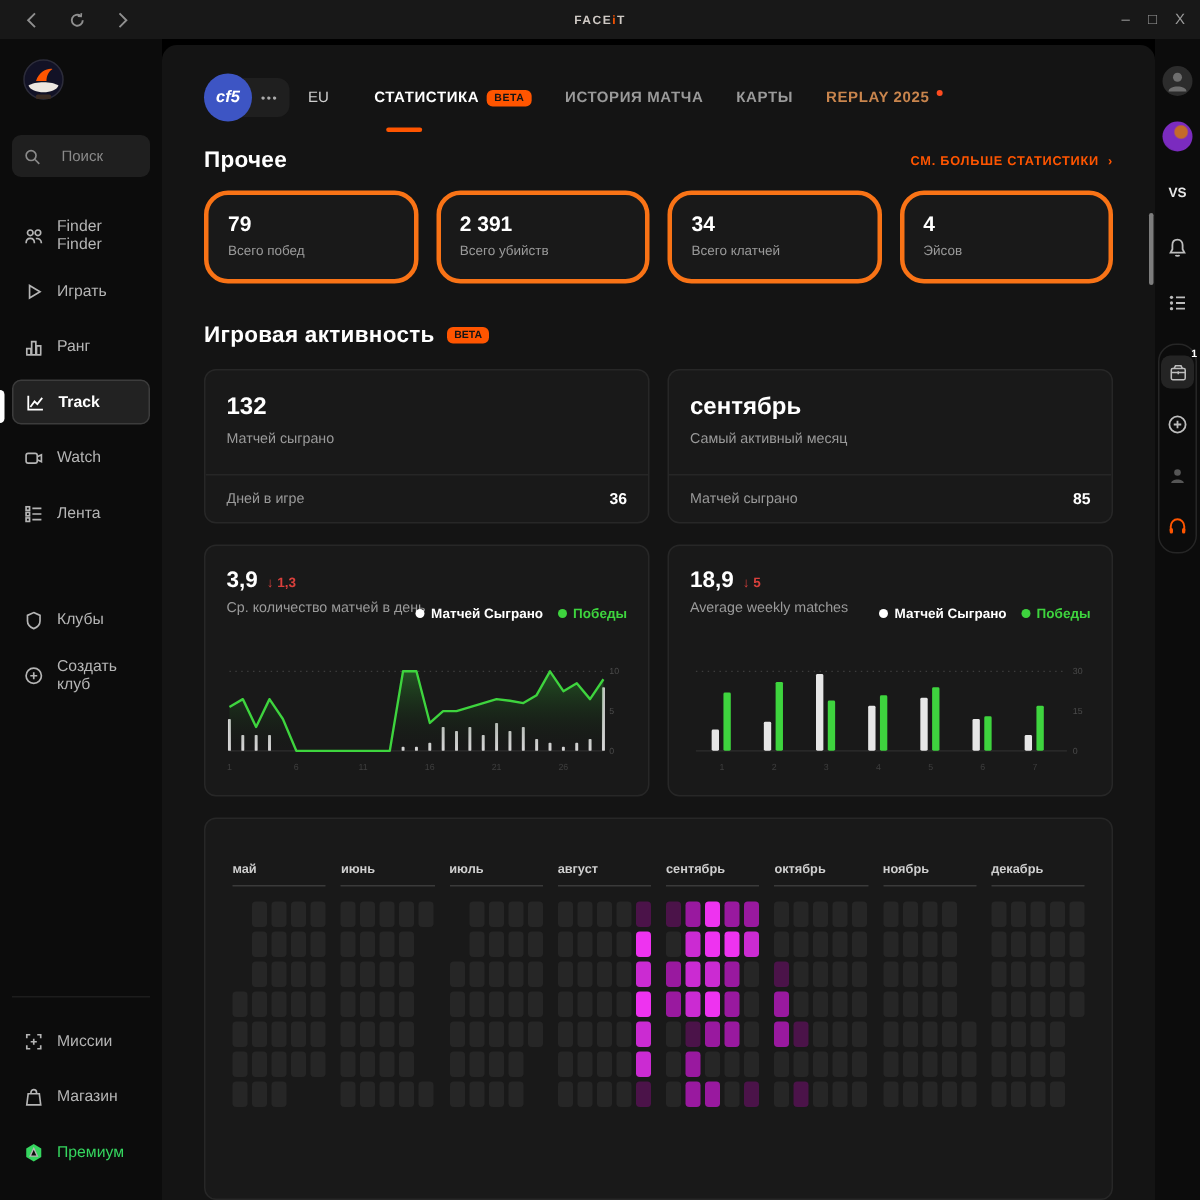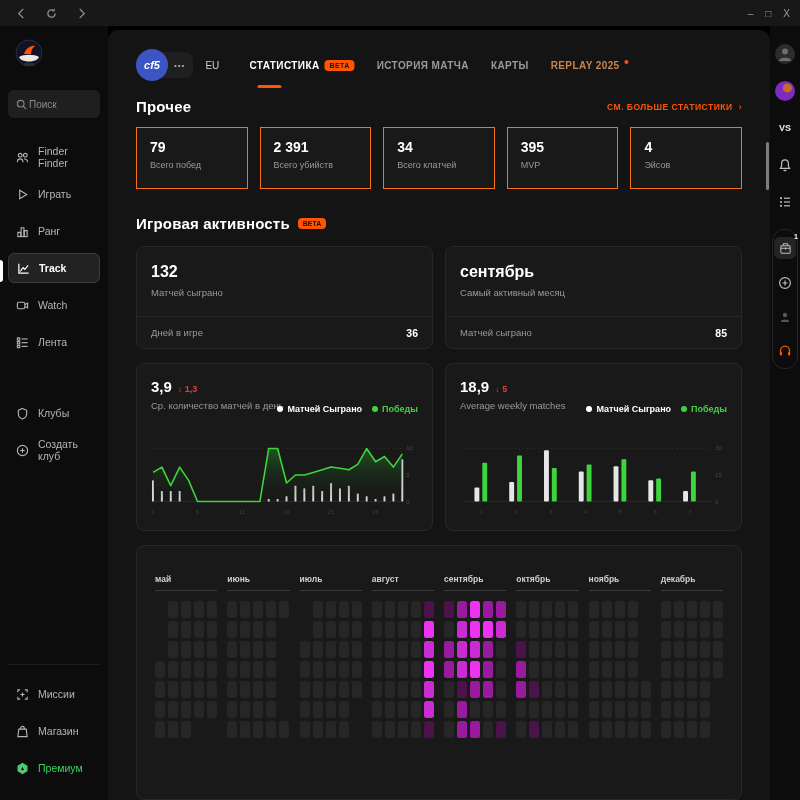--- a/index.html
+++ b/index.html
@@ -15,21 +15,21 @@
               letter-spacing:1px; color:#cfc9c4; }
   .tb-title .dot-i { color:#ff5500; }
   .tb-controls { margin-left:auto; display:flex; gap:12px; margin-right:10px; color:#9a9a9a; font-size:10px; }
   .tb-controls span { cursor:pointer; }
 
   
   .sidebar { position:absolute; left:0; top:26px; bottom:0; width:108px; background:#0c0c0c;
              display:flex; flex-direction:column; padding:12px 8px 10px 8px; }
   .logo { width:30px; height:30px; margin-left:6px; margin-bottom:22px; }
   .search { height:28px; background:#1f1f1f; border-radius:6px; display:flex; align-items:center;
-            padding:0 8px; gap:2px; margin-bottom:24px; }
+            padding:0 8px; gap:14px; margin-bottom:24px; }
   .search svg { flex:0 0 auto; }
   .search input { background:transparent; border:0; outline:0; width:60px; color:#cfcfcf; font-size:10px; }
   .search input::placeholder { color:#8a8a8a; }
   .nav-item { display:flex; align-items:center; gap:9px; height:30px; padding:0 8px; border-radius:6px;
               color:#b5b5b5; font-size:10.5px; margin-bottom:7px; cursor:pointer; }
   .nav-item svg { flex:0 0 auto; stroke:#b5b5b5; }
   .nav-item.active { background:#222; border:1px solid #3c3c3c; color:#fff; font-weight:bold; }
   .nav-item.active svg { stroke:#fff; }
   .side-gap { height:34px; }
   .side-bottom { margin-top:auto; border-top:1px solid #1d1d1d; padding-top:14px; }
@@ -75,21 +75,21 @@
                 padding:2px 5px; }
   .tab-replay { color:#c9854d; }
   .new-dot { width:4px; height:4px; border-radius:50%; background:#ff4b1f; align-self:flex-start; }
 
   .sec-head { display:flex; align-items:center; margin-top:10px; }
   .sec-title { font-size:15px; font-weight:bold; color:#fff; letter-spacing:.2px; }
   .more-link { margin-left:auto; color:#ff5500; font-size:8.5px; font-weight:bold; letter-spacing:.5px;
                cursor:pointer; display:flex; gap:6px; align-items:center; }
 
   .stat-row { display:flex; gap:12px; margin-top:12px; }
-  .stat-card { flex:1; height:62px; background:#191919; border:1px solid #f97316; border-radius:0;
+  .stat-card { flex:1; height:62px; background:#191919; border:3px solid #f97316; border-radius:16px;
                padding:11px 13px; }
   .stat-value { font-size:14px; font-weight:bold; color:#fff; }
   .stat-label { font-size:9px; color:#9a9a9a; margin-top:5px; }
 
   .ga-head { display:flex; align-items:center; gap:8px; margin-top:26px; }
 
   .ga-row { display:flex; gap:12px; margin-top:14px; }
   .ga-card { flex:1; background:#191919; border:1px solid #272727; border-radius:8px; overflow:hidden; }
   .ga-top { padding:16px 14px 18px 14px; }
   .ga-value { font-size:16px; font-weight:bold; color:#fff; }
@@ -138,20 +138,21 @@
           <path d="M10 6 A4 4 0 1 1 8.5 2.9"></path>
           <path d="M9 0.8 L8.8 3.2 L6.4 3" stroke-width="1.2"></path>
         </svg>
     </div>
     <div class="tb-btn">
       <svg width="11" height="11" viewBox="0 0 12 12" fill="none" stroke="currentColor" stroke-width="1.4">
           <path d="M4 1 L9 6 L4 11"></path>
         </svg>
     </div>
   </div>
+  <div class="tb-title"><span>FACE</span><span class="dot-i">i</span><span>T</span></div>
   <div class="tb-controls">
     <span>–</span>
     <span>□</span>
     <span>X</span>
   </div>
 </div>
 
 <div class="sidebar">
   <svg class="logo" viewBox="0 0 30 30">
     <circle cx="15" cy="15" r="13" fill="#121226" stroke="#2c2c3a"></circle>
@@ -355,24 +356,20 @@
       <div class="stat-value">79</div>
       <div class="stat-label">Всего побед</div>
     </div>
     <div class="stat-card">
       <div class="stat-value">2 391</div>
       <div class="stat-label">Всего убийств</div>
     </div>
     <div class="stat-card">
       <div class="stat-value">34</div>
       <div class="stat-label">Всего клатчей</div>
-    </div>
-    <div class="stat-card">
-      <div class="stat-value">395</div>
-      <div class="stat-label">MVP</div>
     </div>
     <div class="stat-card">
       <div class="stat-value">4</div>
       <div class="stat-label">Эйсов</div>
     </div>
   </div>
 
   <div class="ga-head">
     <span class="sec-title">Игровая активность</span>
     <span class="beta-badge">BETA</span>

